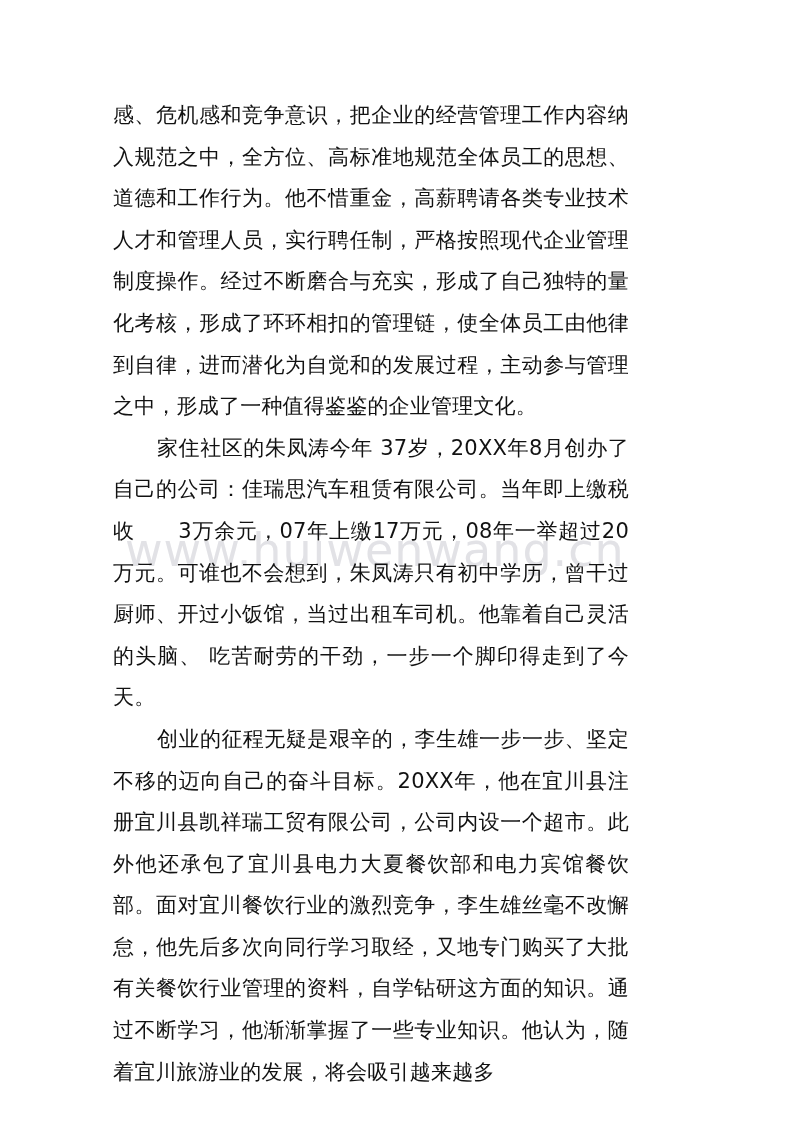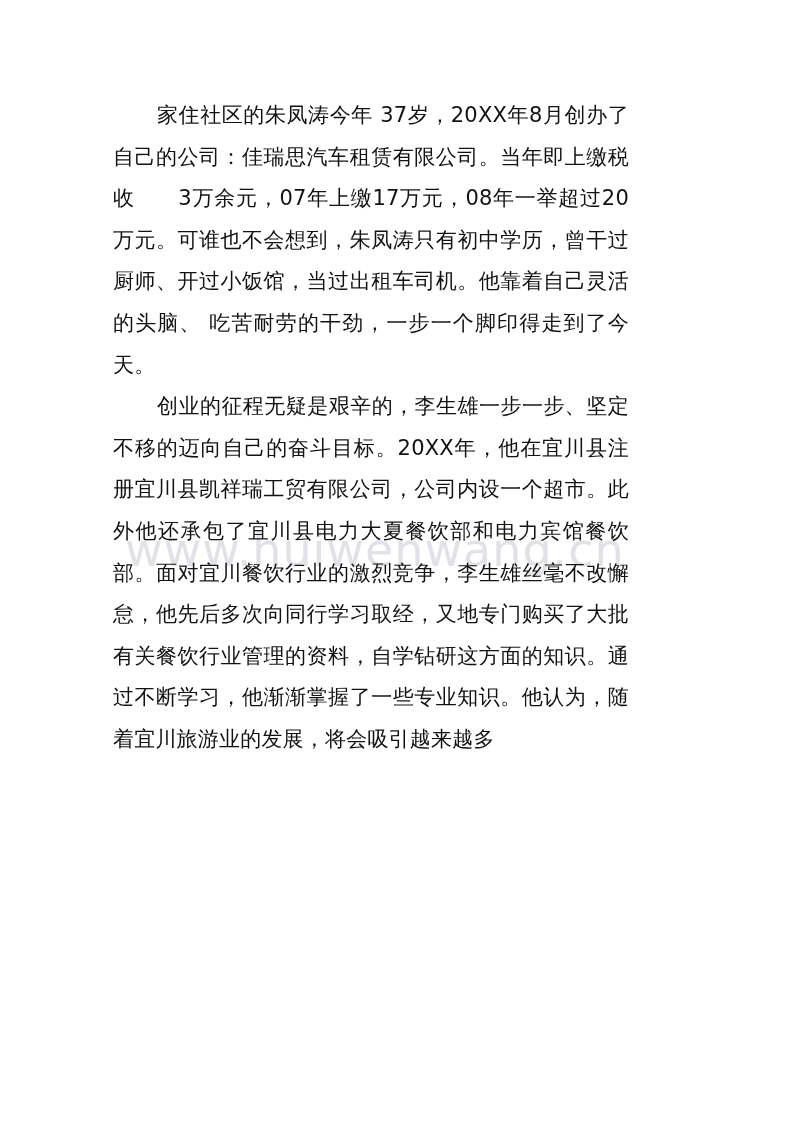--- a/index.html
+++ b/index.html
@@ -71,20 +71,21 @@
 </style>
 </head>
 <body>
 
 <div class="page">
 
   <div class="watermark">www.huiwenwang.cn</div>
 
   <div class="doc-body">
 
+    <p class="para">感、危机感和竞争意识，把企业的经营管理工作内容纳入规范之中，全方位、高标准地规范全体员工的思想、道德和工作行为。他不惜重金，高薪聘请各类专业技术人才和管理人员，实行聘任制，严格按照现代企业管理制度操作。经过不断磨合与充实，形成了自己独特的量化考核，形成了环环相扣的管理链，使全体员工由他律到自律，进而潜化为自觉和的发展过程，主动参与管理之中，形成了一种值得鉴鉴的企业管理文化。</p>
 
     <p class="para indent">家住社区的朱凤涛今年 37岁，20XX年8月创办了自己的公司：佳瑞思汽车租赁有限公司。当年即上缴税收　　3万余元，07年上缴17万元，08年一举超过20万元。可谁也不会想到，朱凤涛只有初中学历，曾干过厨师、开过小饭馆，当过出租车司机。他靠着自己灵活的头脑、 吃苦耐劳的干劲，一步一个脚印得走到了今天。</p>
 
     <p class="para indent">创业的征程无疑是艰辛的，李生雄一步一步、坚定不移的迈向自己的奋斗目标。20XX年，他在宜川县注册宜川县凯祥瑞工贸有限公司，公司内设一个超市。此外他还承包了宜川县电力大夏餐饮部和电力宾馆餐饮部。面对宜川餐饮行业的激烈竞争，李生雄丝毫不改懈怠，他先后多次向同行学习取经，又地专门购买了大批有关餐饮行业管理的资料，自学钻研这方面的知识。通过不断学习，他渐渐掌握了一些专业知识。他认为，随着宜川旅游业的发展，将会吸引越来越多</p>
 
   </div>
 
 </div>
 
 </body></html>

